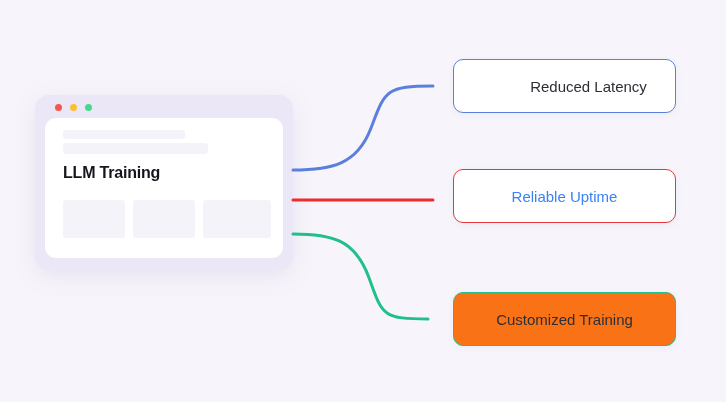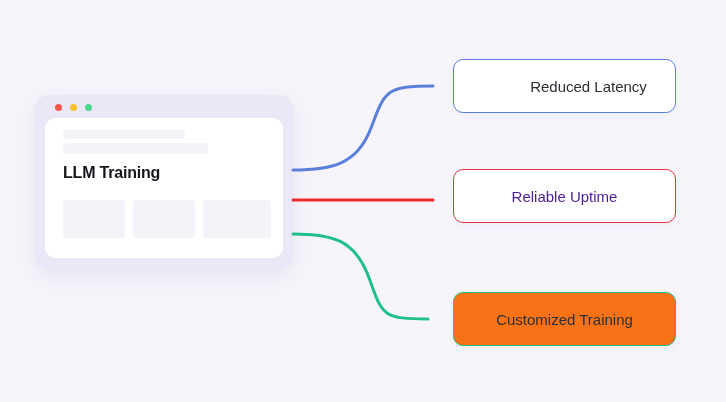--- a/index.html
+++ b/index.html
@@ -138,19 +138,19 @@
   <svg id="connectors" viewBox="0 0 726 402">
     <path id="path-0" fill="none" stroke-linecap="round" d="M 293 170 C 331 170, 357 164.96, 371 128 S 385 86, 433 86" stroke="#5b7fdd" stroke-width="3"></path>
     <path id="path-1" fill="none" stroke-linecap="round" d="M 293 200 L 433 200" stroke="#ee2a2a" stroke-width="3"></path>
     <path id="path-2" fill="none" stroke-linecap="round" d="M 293 234 C 331 234, 354.5 239.1, 368.5 276.5 S 380 319, 428 319" stroke="#1fc08a" stroke-width="3"></path>
   </svg>
 
   <div class="node-card c1" id="card-0" style="border-color: rgb(91, 127, 221); background: rgb(255, 255, 255); padding-left: 48px;">
     <span class="label" style="color: rgb(45, 47, 54);">Reduced Latency</span>
   </div>
   <div class="node-card c2" id="card-1" style="border-color: rgb(232, 52, 60); background: rgb(255, 255, 255);">
-    <span class="label" style="color: #4c1d95;">Reliable Uptime</span>
+    <span class="label" style="color: #3b82f6;">Reliable Uptime</span>
   </div>
   <div class="node-card c3" id="card-2" style="border-color: rgb(31, 192, 138); background: #f97316;">
     <span class="label" style="color: rgb(45, 47, 54);">Customized Training</span>
   </div>
 
 </div>
 
 </body></html>

